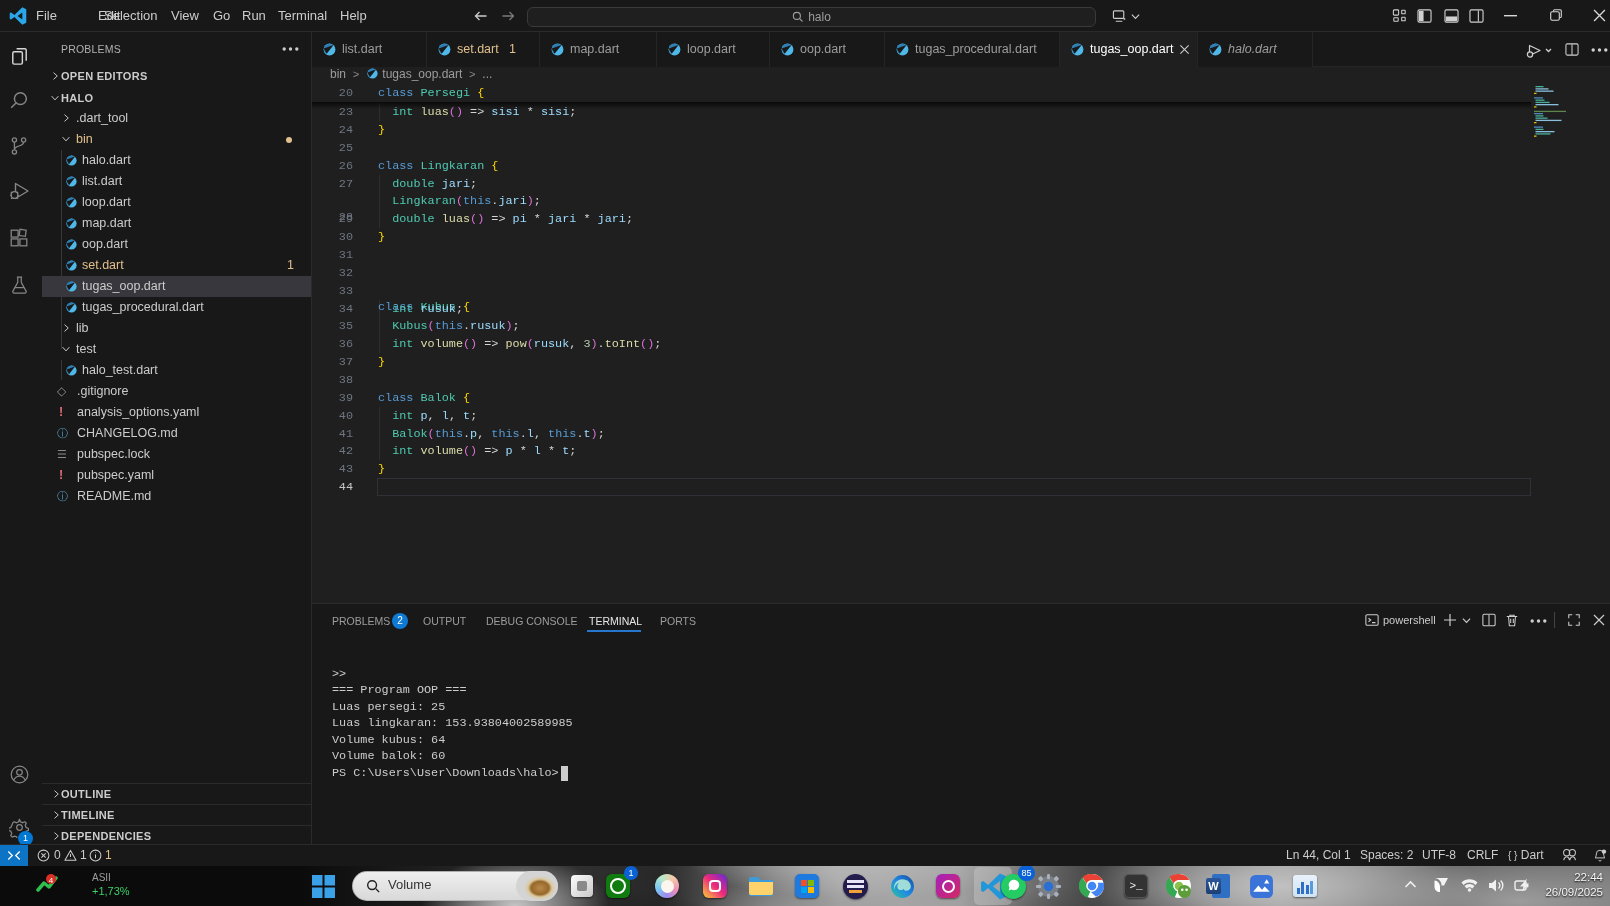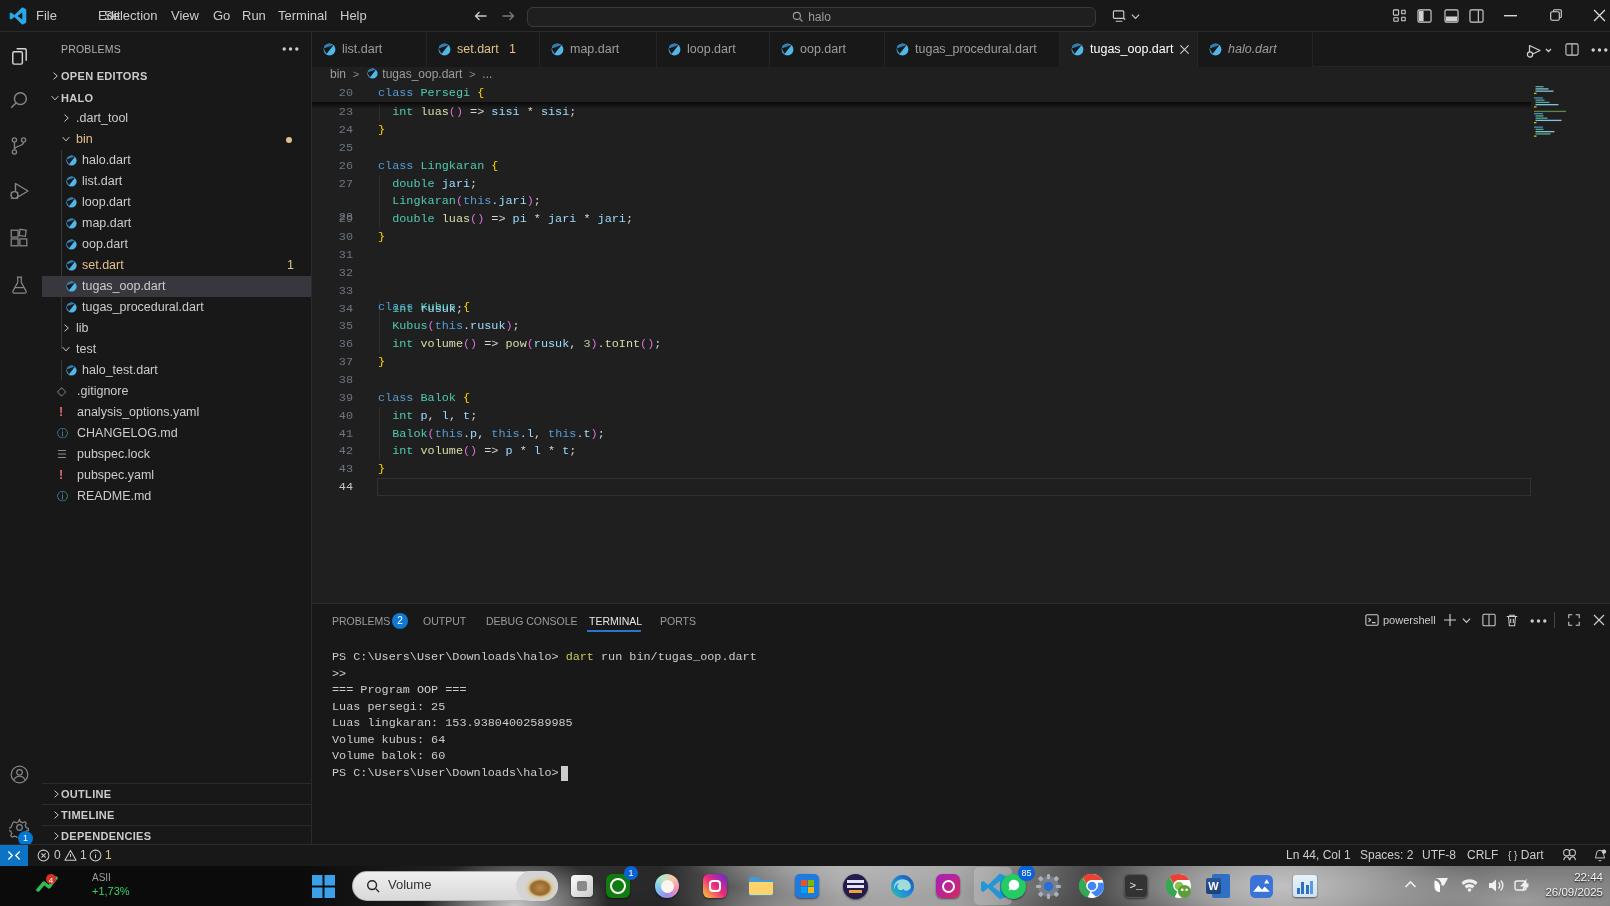--- a/index.html
+++ b/index.html
@@ -389,21 +389,20 @@
         <circle cx="14.8" cy="2" r="1.7" fill="#cccccc"></circle>
       </svg>
 <div class="abs" style="left:1242px;top:8px;width:1px;height:16px;background:#444;"></div>
 <svg class="abs" style="left:1255px;top:9px" width="14" height="14" viewBox="0 0 16 16" fill="none" stroke="#cccccc" stroke-width="1.2">
         <path d="M6 2H2v4M10 2h4v4M2 10v4h4M14 10v4h-4"></path>
       </svg>
 <svg class="abs" style="left:1281px;top:10px" width="12" height="12" viewBox="0 0 12 12" fill="none" stroke="#cccccc" stroke-width="1.2">
         <path d="M1 1l10 10M11 1 1 11"></path>
       </svg>
 <div class="code">
-<div class="tl" style="top:45px;">PS C:\Users\User\Downloads\halo&gt; <span style="color:#c9c957;">dart</span> run bin/tugas_oop.dart</div>
 <div class="tl" style="top:61.5px;">&gt;&gt;</div>
 <div class="tl" style="top:78px;">=== Program OOP ===</div>
 <div class="tl" style="top:94.5px;">Luas persegi: 25</div>
 <div class="tl" style="top:111px;">Luas lingkaran: 153.93804002589985</div>
 <div class="tl" style="top:127.5px;">Volume kubus: 64</div>
 <div class="tl" style="top:144px;">Volume balok: 60</div>
 <div class="tl" style="top:160.5px;">PS C:\Users\User\Downloads\halo&gt;<span class="abs" style="left:229px;top:1px;width:7px;height:15px;background:#cccccc;"></span></div>
 </div>
 </div>
 <div id="statusbar">

